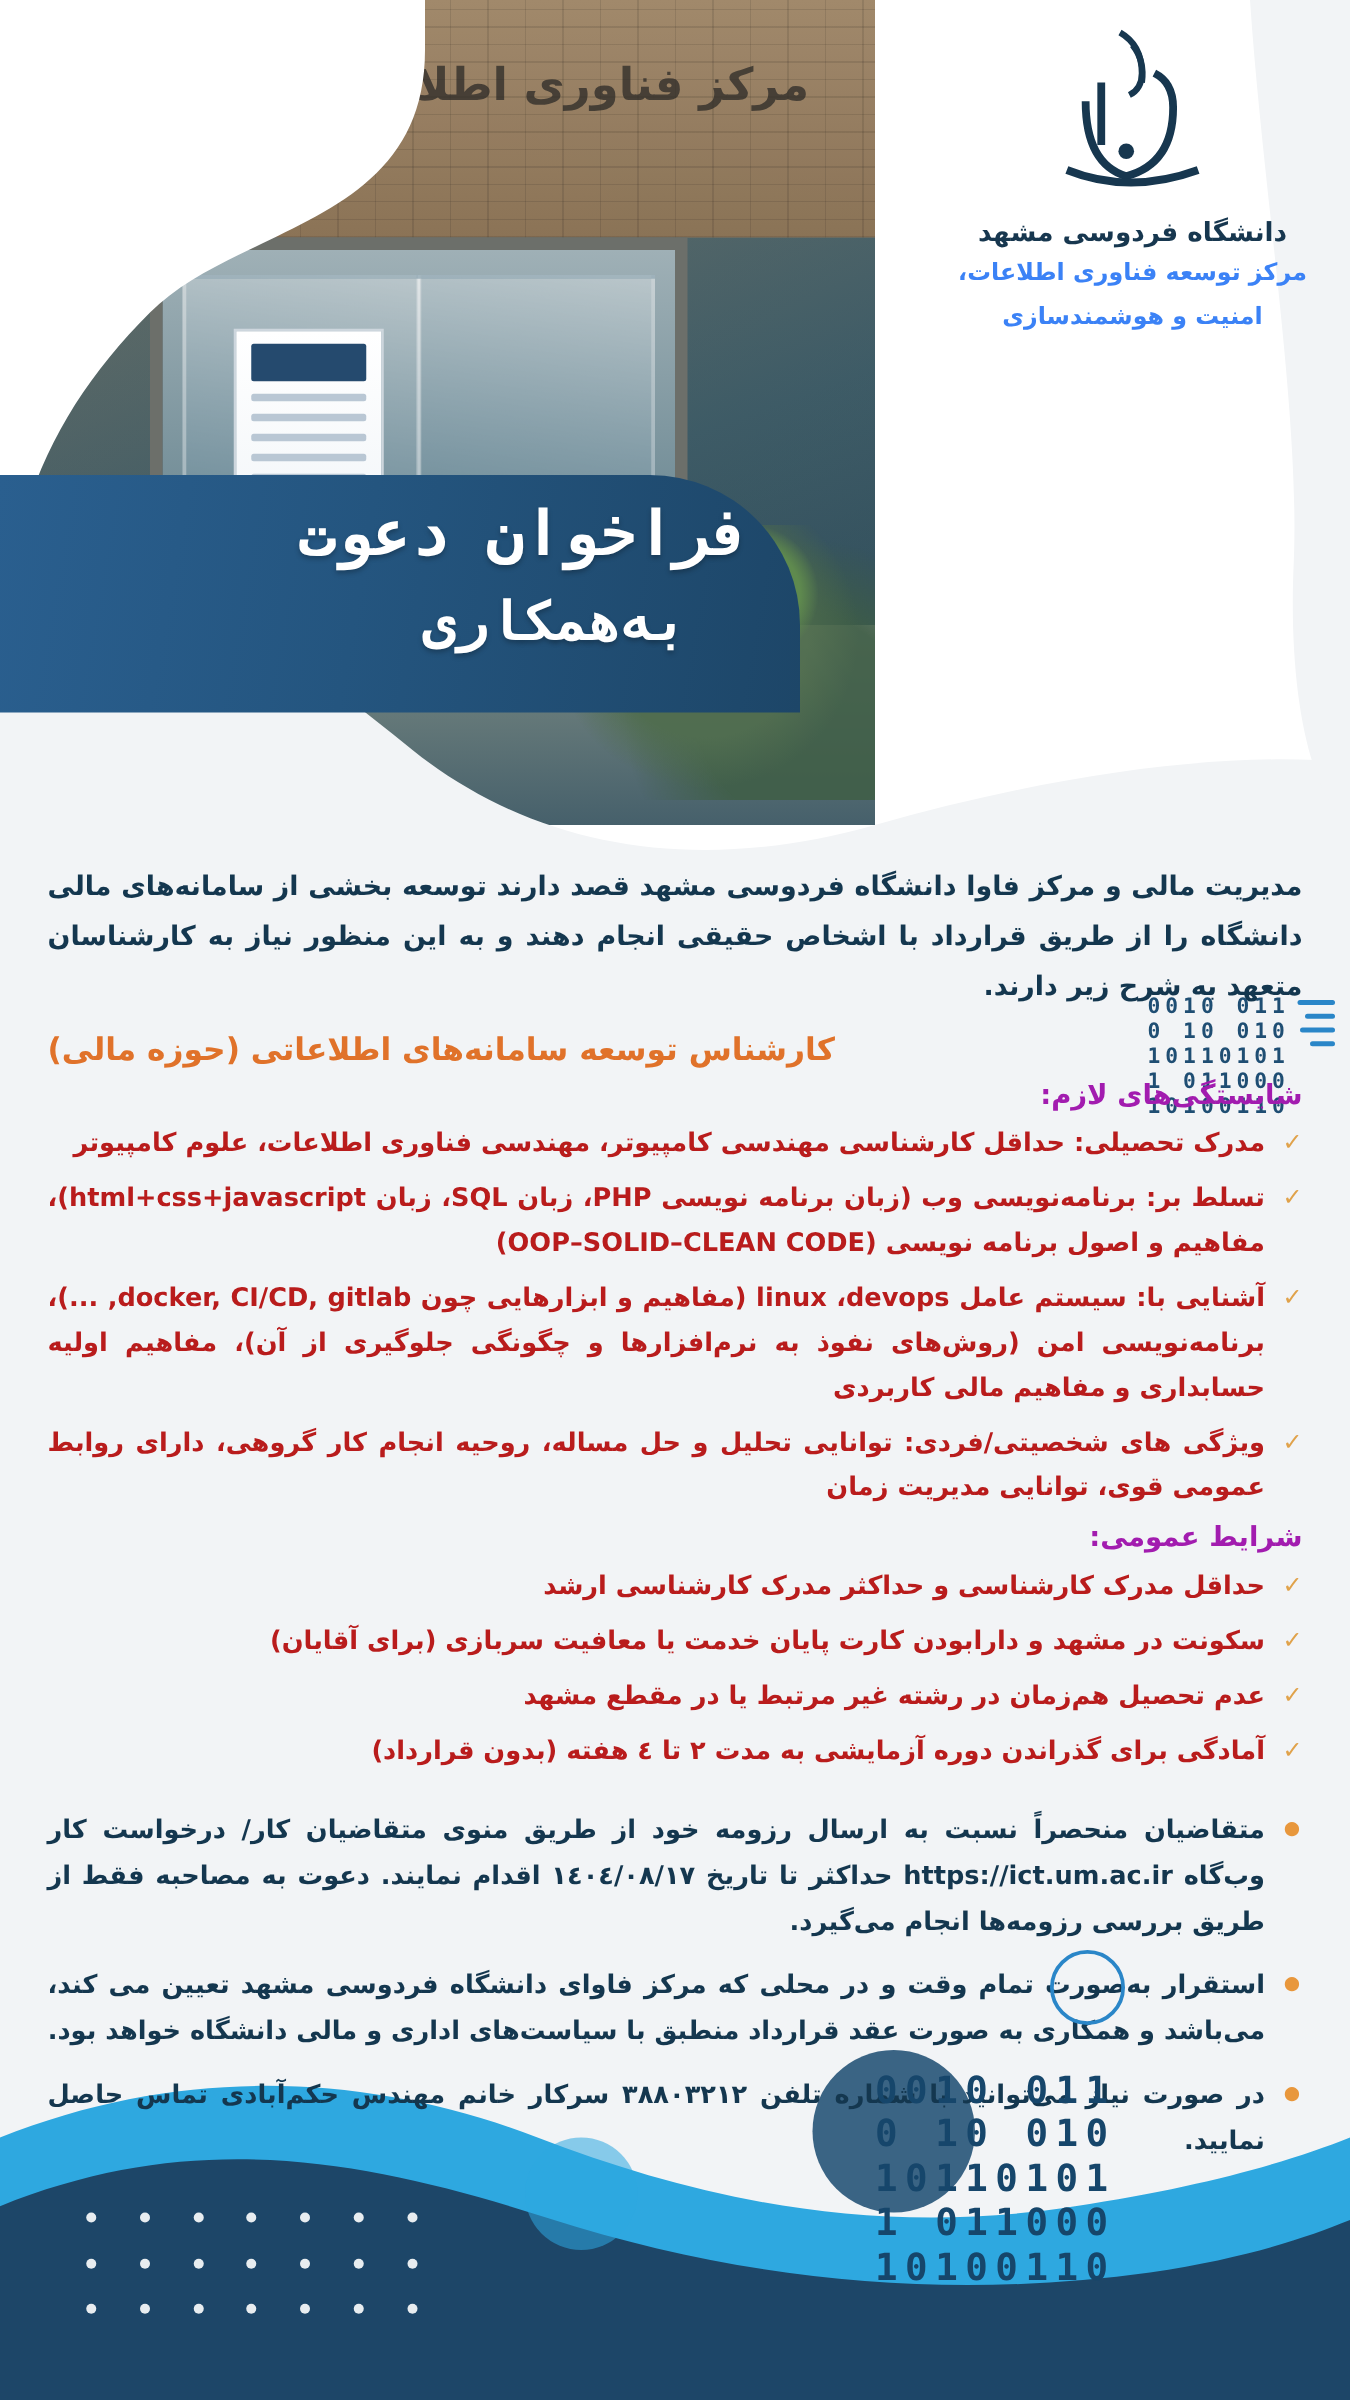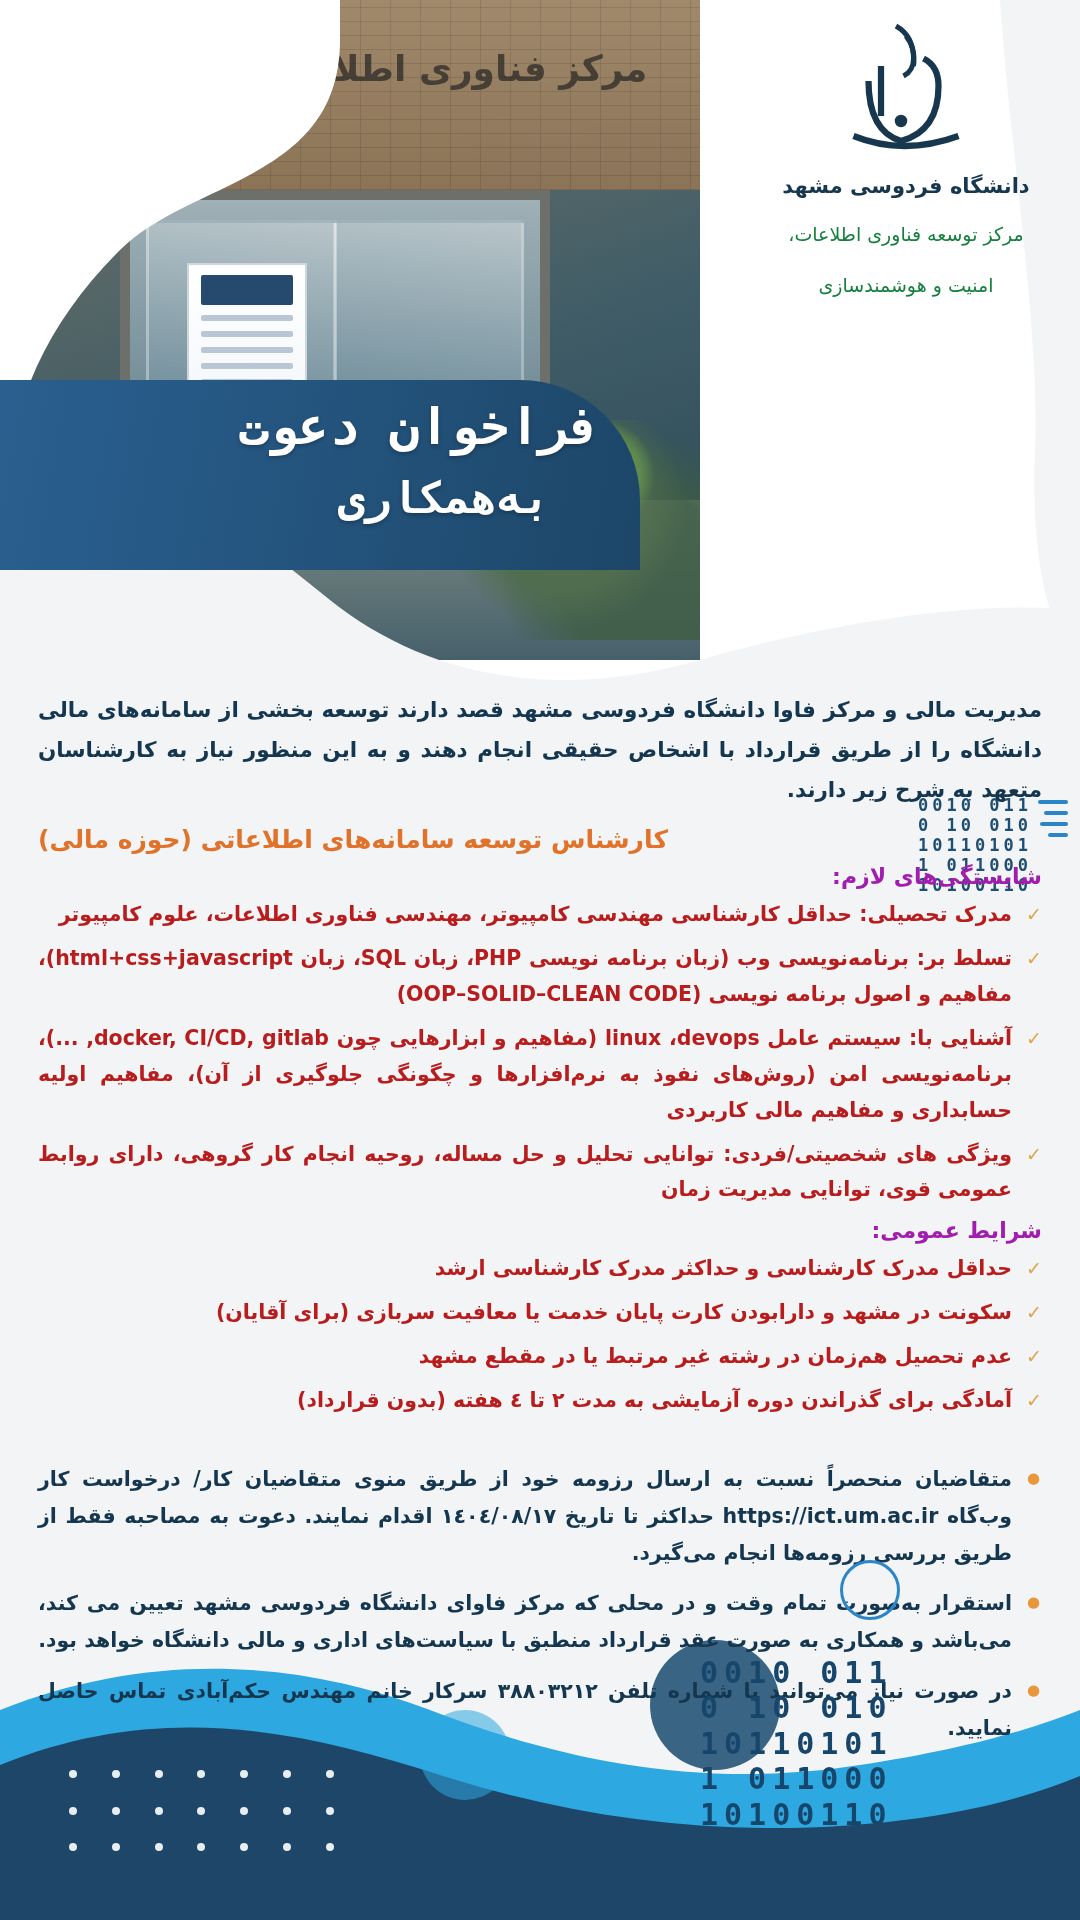--- a/index.html
+++ b/index.html
@@ -86,21 +86,21 @@
   .logo-area {
     position: absolute; top: 10px; right: 14px; width: 320px; height: 290px;
     text-align: center; color: #1b3a57; z-index: 6;
   }
   .logo-mark { margin: 6px auto 0; width: 150px; height: 150px; }
   .logo-title {
     font-size: 21px; font-weight: 700; color: #17374f; margin-top: 4px;
     letter-spacing: .5px;
   }
   .logo-sub {
-    font-size: 19px; font-weight: 400; color: #15803d; line-height: 1.5; margin-top: 22px;
+    font-size: 19px; font-weight: 700; color: #3b82f6; line-height: 1.5; margin-top: 6px;
   }
 
   
   .ribbon {
     position: absolute; top: 380px; left: 0; width: 640px; height: 190px;
     background: linear-gradient(100deg, #2a5f8f 0%, #24557f 45%, #1d4668 100%);
     border-radius: 0 120px 0 0;
     z-index: 5;
   }
   .ribbon .t1, .ribbon .t2 {
@@ -158,21 +158,21 @@
   }
   .notes li {
     position: relative; font-size: 20.5px; line-height: 1.8; font-weight: 700;
     color: #14374f; padding-right: 30px; margin-top: 14px; text-align: justify;
     text-align-last: right;
   }
   .notes li::before {
     content: "●"; position: absolute; right: 2px; top: 4px;
     color: #e8973c; font-size: 15px;
   }
-  .notes { margin-top: 42px; }
+  .notes { margin-top: 26px; }
 
   
   .bottom-wave { position: absolute; bottom: 0; left: 0; width: 1080px; height: 330px; z-index: 3; }
   .site-url {
     position: absolute; bottom: 162px; left: 40px; z-index: 7;
     color: #ffffff; font-size: 34px; font-weight: 700; direction: ltr;
     font-family: "Liberation Sans", sans-serif;
   }
   .dots {
     position: absolute; bottom: 40px; left: 34px; width: 300px; height: 110px; z-index: 7;

